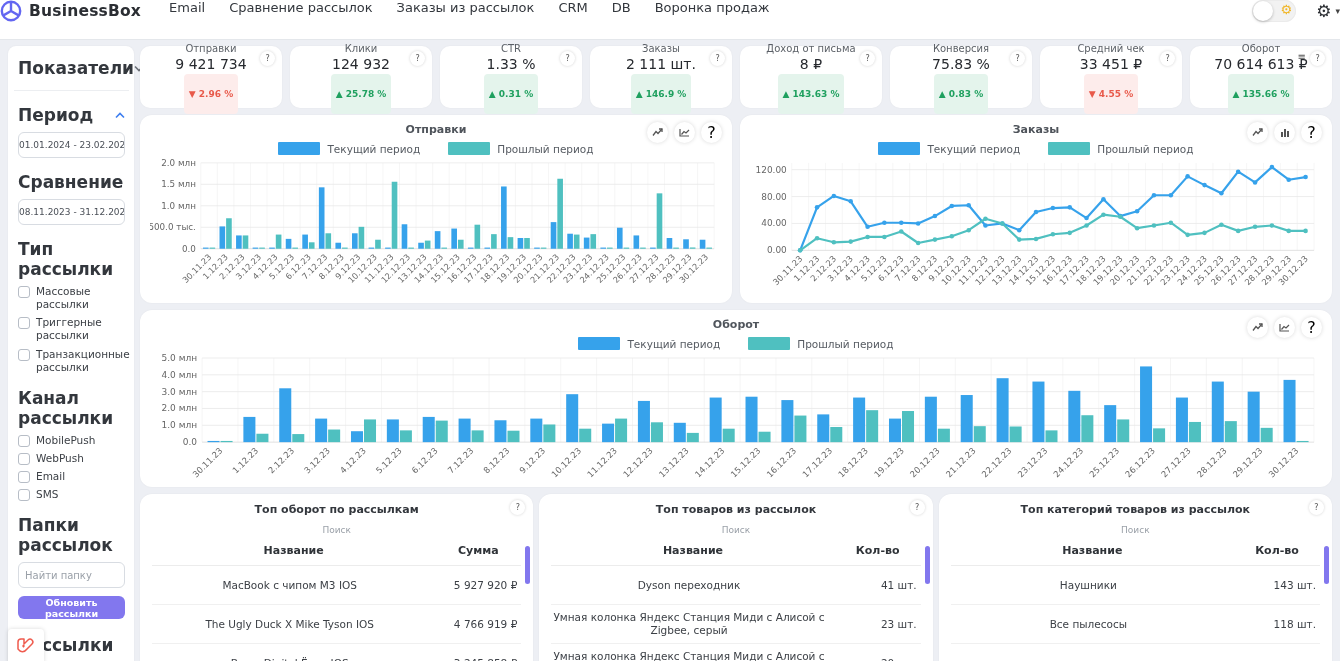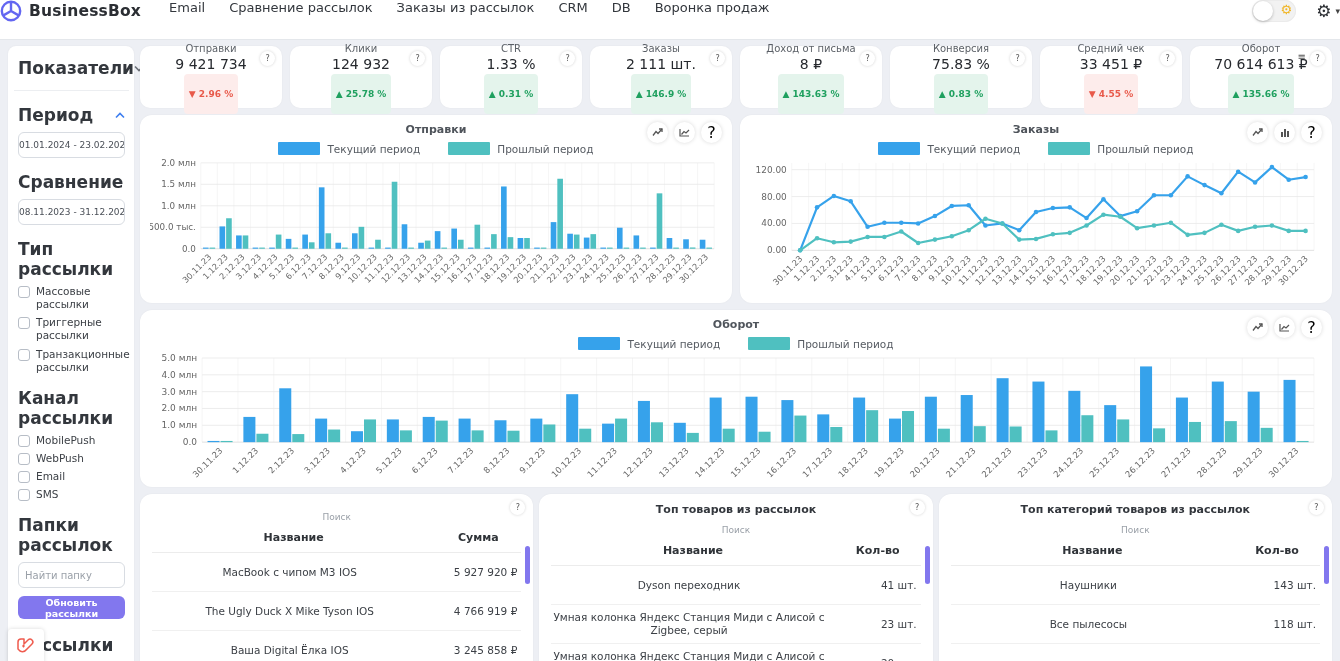--- a/index.html
+++ b/index.html
@@ -766,20 +766,21 @@
         <rect x="1037.1774193548385" y="69.84" width="12" height="20.16" fill="#4fc0c0"></rect>
         <rect x="1072.983870967742" y="69" width="12" height="21" fill="#4fc0c0"></rect>
         <rect x="1108.7903225806451" y="75.72" width="12" height="14.280000000000001" fill="#4fc0c0"></rect>
         <rect x="1144.5967741935483" y="88.8" width="12" height="1.2" fill="#4fc0c0"></rect>
       </svg>
   </div>
 
   <div class="tables-row" id="tables-row">
       <div class="table-card">
         <span class="table-help">?</span>
+        <div class="table-title">Топ оборот по рассылкам</div>
         <div class="table-search">Поиск</div>
         <div class="table-head">
           <div class="th-name">Название</div>
           <div class="th-value">Сумма</div>
         </div>
         <div class="table-row">
           <div class="td-name">MacBook с чипом M3 IOS</div>
           <div class="td-value">5 927 920 ₽</div>
         </div>
         <div class="table-row">

